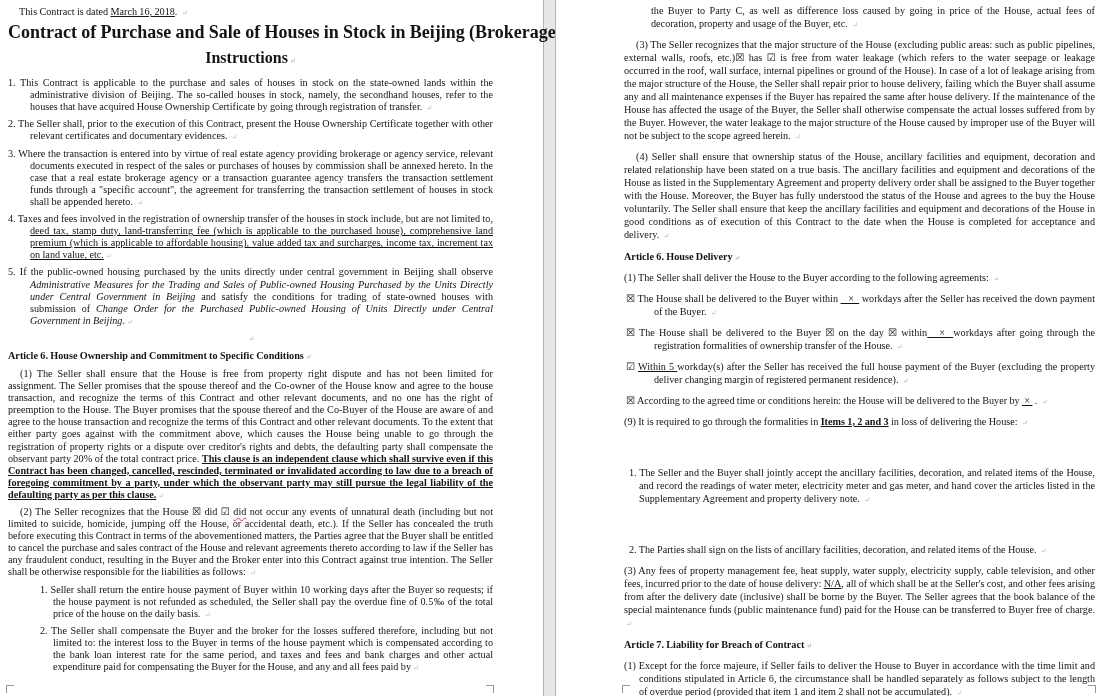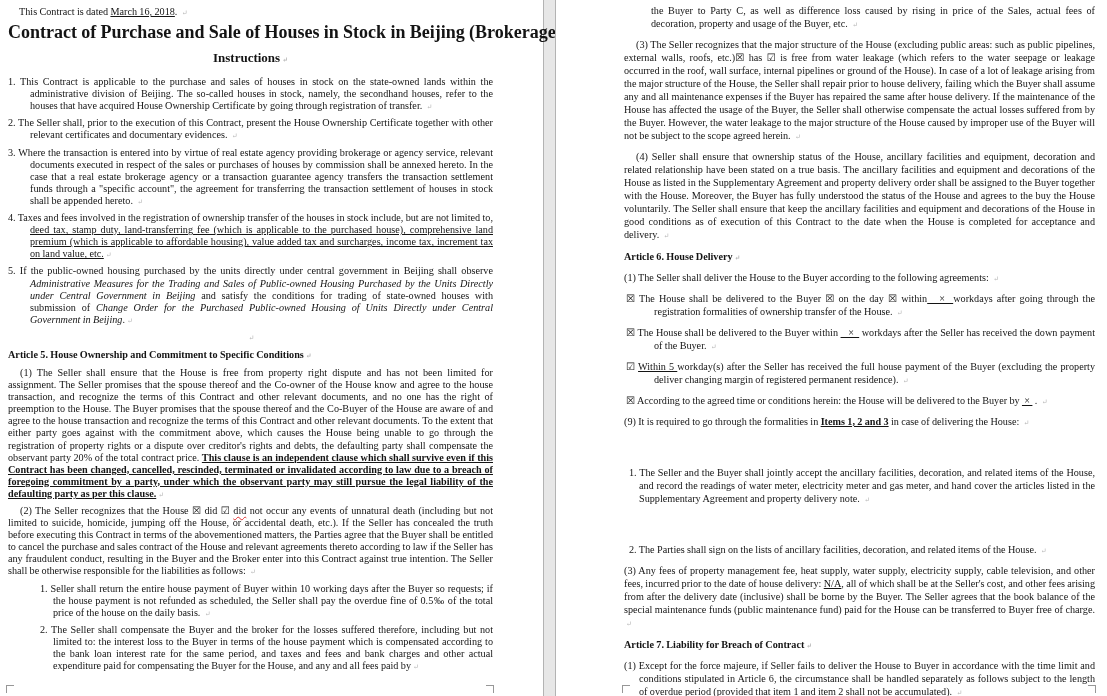--- a/index.html
+++ b/index.html
@@ -35,21 +35,21 @@
   
   .blk::after{content:"\21B5";font-size:7px;color:#b4b4b4;margin-left:2px;}
   .b-blank::after{content:"\21B5";}
   
   .b-date{text-align:left;text-indent:11px;margin-bottom:6px;}
   .b-title{
     text-align:center;font-weight:bold;font-size:18px;line-height:15px;
     margin:6px 0 7px 0;text-indent:0;white-space:nowrap;
   }
   .b-subtitle{
-    text-align:center;font-weight:bold;font-size:13px;line-height:14px;
+    text-align:center;font-weight:bold;font-size:16px;line-height:14px;
     margin:0 0 9px 0;
   }
   .b-li1{padding-left:22px;text-indent:-22px;}
   .b-blank{text-align:center;height:11px;margin:0 0 3px 0;}
   .b-heading{font-weight:bold;text-align:left;margin:7px 0 5px 0;}
   .b-p1{text-indent:12px;}
   .b-li2{margin-left:45px;text-indent:-13px;}
   .b-cont{margin-left:27px;}
   .b-p0{}
   .b-check{margin-left:30px;text-indent:-28px;}
@@ -81,41 +81,41 @@
     <div class="content">
         <div class="blk b-date"><span>This Contract is dated </span><span class="ru">March 16, 2018</span><span>. </span></div>
         <div class="blk b-title"><span>Contract of Purchase and Sale of Houses in Stock in Beijing (Brokerage Version)</span></div>
         <div class="blk b-subtitle"><span>Instructions</span></div>
         <div class="blk b-li1"><span>1. This Contract is applicable to the purchase and sales of houses in stock on the state-owned lands within the administrative division of Beijing. The so-called houses in stock, namely, the secondhand houses, refer to the houses that have acquired House Ownership Certificate by going through registration of transfer. </span></div>
         <div class="blk b-li1"><span>2. The Seller shall, prior to the execution of this Contract, present the House Ownership Certificate together with other relevant certificates and documentary evidences. </span></div>
         <div class="blk b-li1"><span>3. Where the transaction is entered into by virtue of real estate agency providing brokerage or agency service, relevant documents executed in respect of the sales or purchases of houses by commission shall be annexed hereto. In the case that a real estate brokerage agency or a transaction guarantee agency transfers the transaction settlement funds through a "specific account", the agreement for transferring the transaction settlement of houses in stock shall be appended hereto. </span></div>
         <div class="blk b-li1"><span>4. Taxes and fees involved in the registration of ownership transfer of the houses in stock include, but are not limited to, </span><span class="ru">deed tax, stamp duty, land-transferring fee (which is applicable to the purchased house), comprehensive land premium (which is applicable to affordable housing), value added tax and surcharges, income tax, increment tax on land value, etc.</span></div>
         <div class="blk b-li1"><span>5. If the public-owned housing purchased by the units directly under central government in Beijing shall observe </span><span class="ri">Administrative Measures for the Trading and Sales of Public-owned Housing Purchased by the Units Directly under Central Government in Beijing</span><span> and satisfy the conditions for trading of state-owned houses with submission of </span><span class="ri">Change Order for the Purchased Public-owned Housing of Units Directly under Central Government in Beijing</span><span>.</span></div>
         <div class="blk b-blank"></div>
-        <div class="blk b-heading"><span>Article 5. House Ownership and Commitment to Specific Conditions</span></div>
+        <div class="blk b-heading"><span>Article 6. House Ownership and Commitment to Specific Conditions</span></div>
         <div class="blk b-p1"><span>(1) The Seller shall ensure that the House is free from property right dispute and has not been limited for assignment. The Seller promises that the spouse thereof and the Co-owner of the House know and agree to the house transaction, and recognize the terms of this Contract and other relevant documents, and no one has the right of preemption to the House. The Buyer promises that the spouse thereof and the Co-Buyer of the House are aware of and agree to the house transaction and recognize the terms of this Contract and other relevant documents. To the extent that either party goes against with the commitment above, which causes the House being unable to go through the registration of property rights or a dispute over creditor's rights and debts, the defaulting party shall compensate the observant party 20% of the total contract price. </span><span class="rb ru">This clause is an independent clause which shall survive even if this Contract has been changed, cancelled, rescinded, terminated or invalidated according to law due to a breach of foregoing commitment by a party, under which the observant party may still pursue the legal liability of the defaulting party as per this clause.</span></div>
         <div class="blk b-p1"><span>(2) The Seller recognizes that the House ☒ did ☑ </span><span class="rw">did</span><span> not occur any events of unnatural death (including but not limited to suicide, homicide, jumping off the House, or accidental death, etc.). If the Seller has concealed the truth before executing this Contract in terms of the abovementioned matters, the Parties agree that the Buyer shall be entitled to cancel the purchase and sales contract of the House and relevant agreements thereto according to law if the Seller has any fraudulent conduct, resulting in the Buyer and the Broker enter into this Contract against true intention. The Seller shall be otherwise responsible for the liabilities as follows: </span></div>
         <div class="blk b-li2"><span>1. Seller shall return the entire house payment of Buyer within 10 working days after the Buyer so requests; if the house payment is not refunded as scheduled, the Seller shall pay the overdue fine of 0.5‰ of the total price of the house on the daily basis. </span></div>
         <div class="blk b-li2"><span>2. The Seller shall compensate the Buyer and the broker for the losses suffered therefore, including but not limited to: the interest loss to the Buyer in terms of the house payment which is compensated according to the bank loan interest rate for the same period, and taxes and fees and bank charges and other actual expenditure paid for compensating the Buyer for the House, and any and all fees paid by</span></div>
       </div>
     <div class="cm cm-l"></div>
     <div class="cm cm-r"></div>
   </div>
   <div class="page" id="page-right">
     <div class="content">
-        <div class="blk b-cont"><span>the Buyer to Party C, as well as difference loss caused by rising in price of the Sales, actual fees of decoration, property and usage of the Buyer, etc. </span></div>
+        <div class="blk b-cont"><span>the Buyer to Party C, as well as difference loss caused by going in price of the House, actual fees of decoration, property and usage of the Buyer, etc. </span></div>
         <div class="blk b-p1"><span>(3) The Seller recognizes that the major structure of the House (excluding public areas: such as public pipelines, external walls, roofs, etc.)☒ has ☑ is free from water leakage (which refers to the water seepage or leakage occurred in the roof, wall surface, internal pipelines or ground of the House). In case of a lot of leakage arising from the major structure of the House, the Seller shall repair prior to house delivery, failing which the Buyer shall assume any and all maintenance expenses if the Buyer has repaired the same after house delivery. If the maintenance of the House has affected the usage of the Buyer, the Seller shall otherwise compensate the actual losses suffered from by the Buyer. However, the water leakage to the major structure of the House caused by improper use of the Buyer will not be subject to the scope agreed herein. </span></div>
         <div class="blk b-p1"><span>(4) Seller shall ensure that ownership status of the House, ancillary facilities and equipment, decoration and related relationship have been stated on a true basis. The ancillary facilities and equipment and decorations of the House as listed in the Supplementary Agreement and property delivery order shall be assigned to the Buyer together with the House. Moreover, the Buyer has fully understood the status of the House and agrees to the buy the House voluntarily. The Seller shall ensure that keep the ancillary facilities and equipment and decorations of the House in good conditions as of execution of this Contract to the date when the House is completed for acceptance and delivery. </span></div>
         <div class="blk b-heading"><span>Article 6. House Delivery</span></div>
         <div class="blk b-p0"><span>(1) The Seller shall deliver the House to the Buyer according to the following agreements: </span></div>
+        <div class="blk b-check"><span>☒ The House shall be delivered to the Buyer within </span><span class="ru">&nbsp;&nbsp;&nbsp;×&nbsp;&nbsp;</span><span> workdays after the Seller has received the down payment of the Buyer. </span></div>
         <div class="blk b-check"><span>☒ The House shall be delivered to the Buyer ☒ on the day ☒ within</span><span class="ru">&nbsp;&nbsp;&nbsp;×&nbsp;&nbsp;</span><span>workdays after going through the registration formalities of ownership transfer of the House. </span></div>
-        <div class="blk b-check"><span>☒ The House shall be delivered to the Buyer within </span><span class="ru">&nbsp;&nbsp;&nbsp;×&nbsp;&nbsp;</span><span> workdays after the Seller has received the down payment of the Buyer. </span></div>
         <div class="blk b-check"><span>☑ </span><span class="ru">Within&nbsp;5&nbsp;</span><span>workday(s) after the Seller has received the full house payment of the Buyer (excluding the property deliver changing margin of registered permanent residence). </span></div>
         <div class="blk b-check"><span>☒ According to the agreed time or conditions herein: the House will be delivered to the Buyer by </span><span class="ru">&nbsp;×&nbsp;</span><span> . </span></div>
-        <div class="blk b-p0"><span>(9) It is required to go through the formalities in </span><span class="rb ru">Items 1, 2 and 3</span><span> in case of delivering the House: </span></div>
+        <div class="blk b-p0"><span>(9) It is required to go through the formalities in </span><span class="rb ru">Items 1, 2 and 3</span><span> in loss of delivering the House: </span></div>
         <div class="blk b-li3"><span>1. The Seller and the Buyer shall jointly accept the ancillary facilities, decoration, and related items of the House, and record the readings of water meter, electricity meter and gas meter, and hand cover the articles listed in the Supplementary Agreement and property delivery note. </span></div>
         <div class="blk b-li3"><span>2. The Parties shall sign on the lists of ancillary facilities, decoration, and related items of the House. </span></div>
         <div class="blk b-p0"><span>(3) Any fees of property management fee, heat supply, water supply, electricity supply, cable television, and other fees, incurred prior to the date of house delivery: </span><span class="ru">N/A</span><span>, all of which shall be at the Seller's cost, and other fees arising from after the delivery date (inclusive) shall be borne by the Buyer. The Seller agrees that the book balance of the special maintenance funds (public maintenance fund) paid for the House can be transferred to Buyer free of charge. </span></div>
         <div class="blk b-heading"><span>Article 7. Liability for Breach of Contract</span></div>
         <div class="blk b-p2"><span>(1) Except for the force majeure, if Seller fails to deliver the House to Buyer in accordance with the time limit and conditions stipulated in Article 6, the circumstance shall be handled separately as follows subject to the length of overdue period (provided that item 1 and item 2 shall not be accumulated). </span></div>
         <div class="blk b-li3"><span>1. In case of overdue for </span><span class="ru">no more than 15 days</span><span>, the Seller shall, as of the morrow of expiration of payment date as agreed in Article 6 to the actual payment, pay </span><span class="ru">0.5‰</span><span> penal sum of the paid house payment on a daily basis, together with penal sum to the Buyer within </span><span class="ru">15</span><span> days upon actual payment of the House, under which this Contract will be continued to perform. </span></div>
       </div>
     <div class="cm cm-l"></div>
     <div class="cm cm-r"></div>
   </div>

